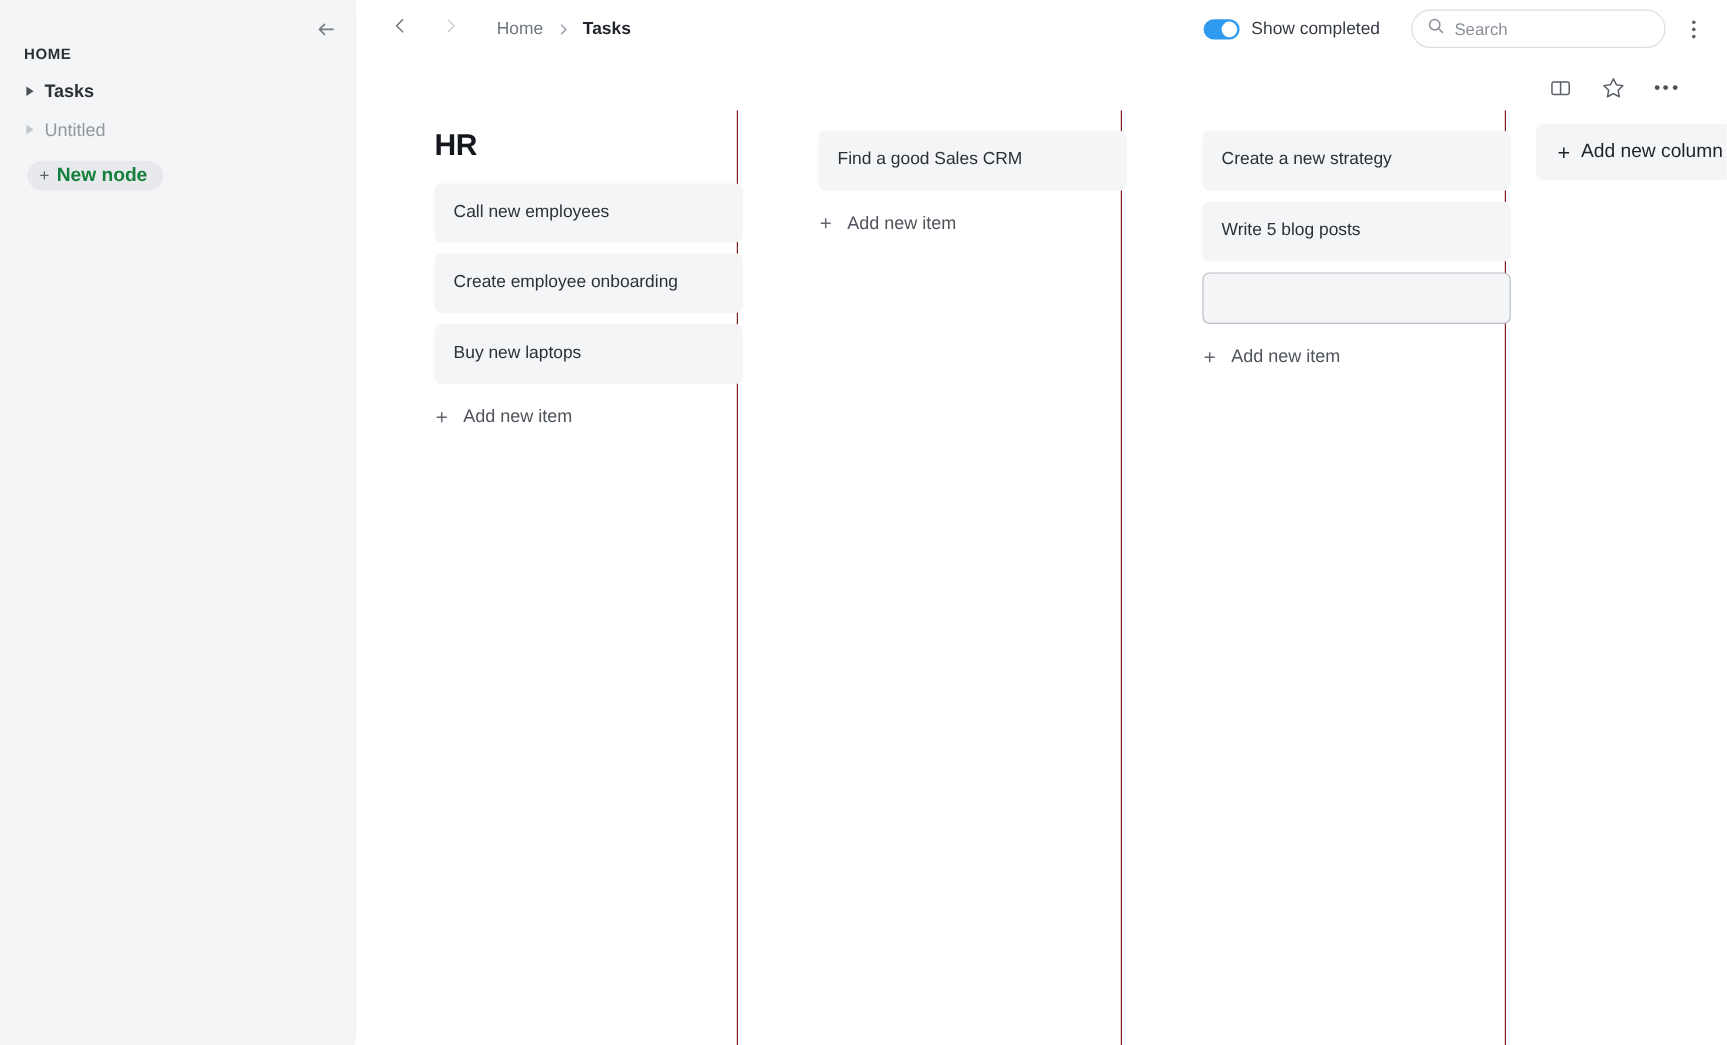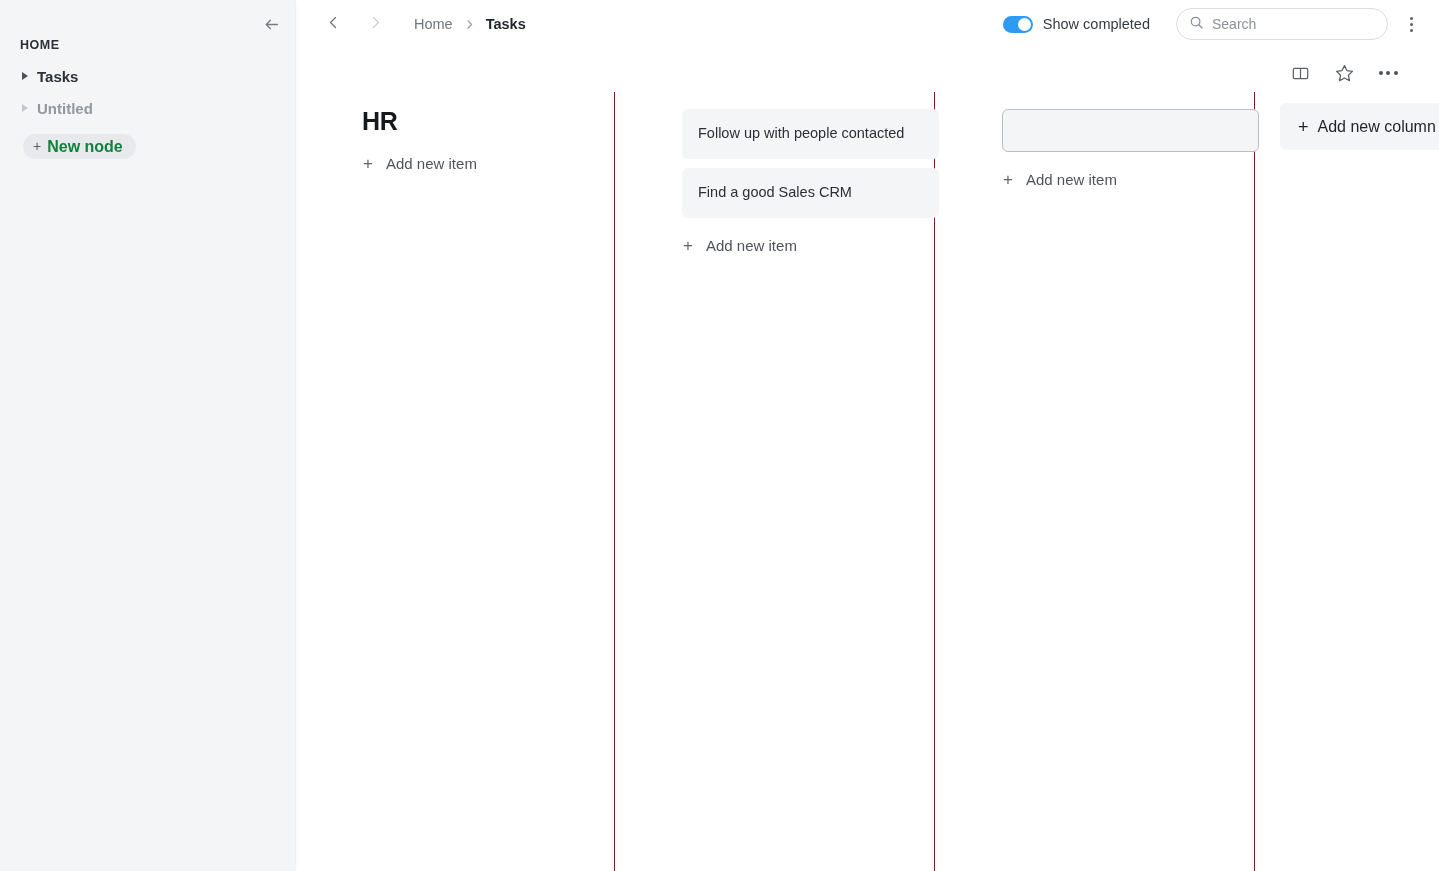--- a/index.html
+++ b/index.html
@@ -76,21 +76,21 @@
     width: 0;
     height: 0;
     border-top: 4.5px solid transparent;
     border-bottom: 4.5px solid transparent;
     border-left: 6px solid #4b5159;
     flex: 0 0 auto;
   }
   .tri.muted { border-left-color: #c3c7cd; }
 
   .nav-label { font-size: 15px; color: #2b2f36; font-weight: bold; }
-  .nav-label.muted { color: #9297a0; font-weight: bold; }
+  .nav-label.muted { color: #9297a0; font-weight: normal; }
 
   .new-node-btn {
     position: absolute;
     left: 23px;
     top: 134px;
     height: 25px;
     display: inline-flex;
     align-items: center;
     gap: 6px;
     padding: 0 13px 0 10px;
@@ -477,39 +477,45 @@
             <i></i>
             <i></i>
           </span>
       </div>
     </div>
 
     <div class="board">
 
       <section class="column">
         <h2 class="col-title">HR</h2>
+        <div class="cards">
+          <div class="card">Call new employees</div>
+          <div class="card">Create employee onboarding</div>
+          <div class="card">Buy new laptops</div>
+        </div>
         <div class="add-item">
           <span class="add-plus">+</span>
           <span class="add-label">Add new item</span>
         </div>
       </section>
 
       <section class="column">
         <div class="cards">
-          <div class="card">Follow up with people contacted</div>
           <div class="card">Find a good Sales CRM</div>
         </div>
         <div class="add-item">
           <span class="add-plus">+</span>
           <span class="add-label">Add new item</span>
         </div>
       </section>
 
       <section class="column">
         <div class="cards">
+          <div class="card">Create a new strategy</div>
+          <div class="card">Write 5 blog posts</div>
           <div class="card editing"></div>
         </div>
         <div class="add-item">
           <span class="add-plus">+</span>
           <span class="add-label">Add new item</span>
         </div>
       </section>
 
       <div class="add-column-wrap">
         <div class="add-column-btn">

